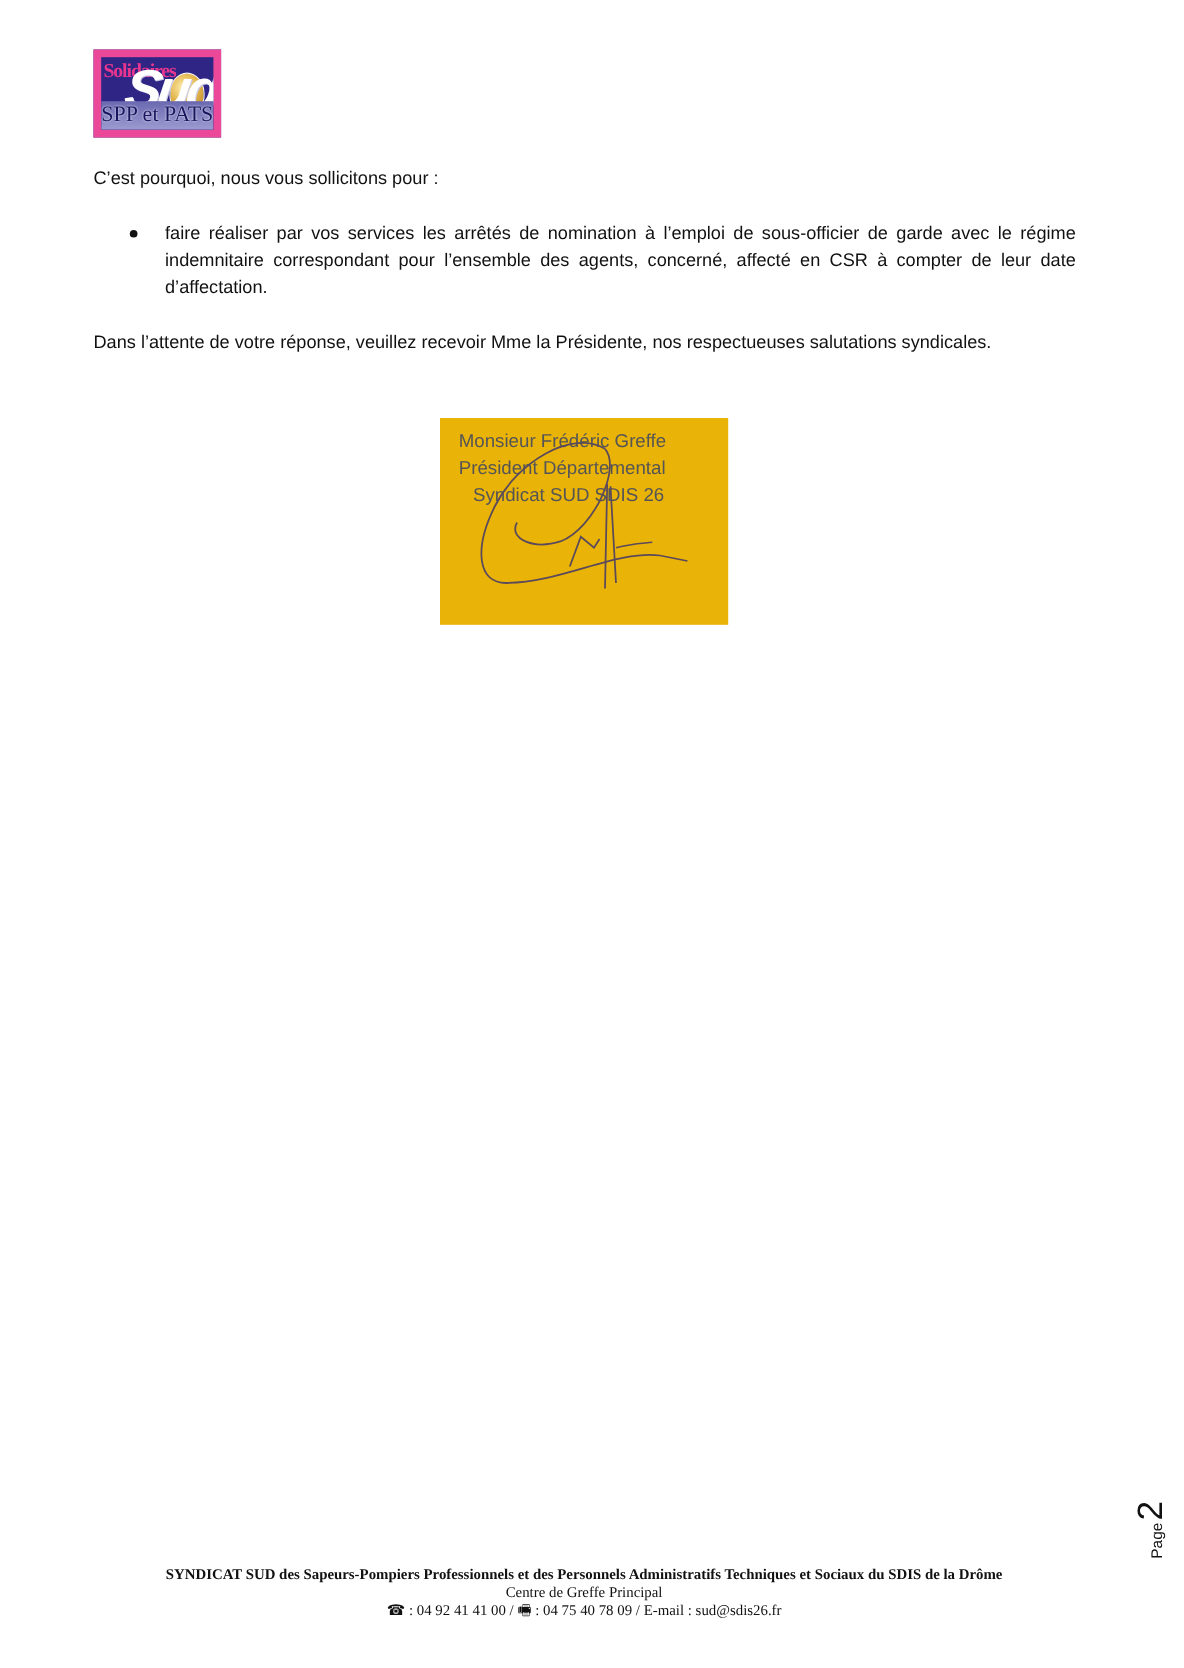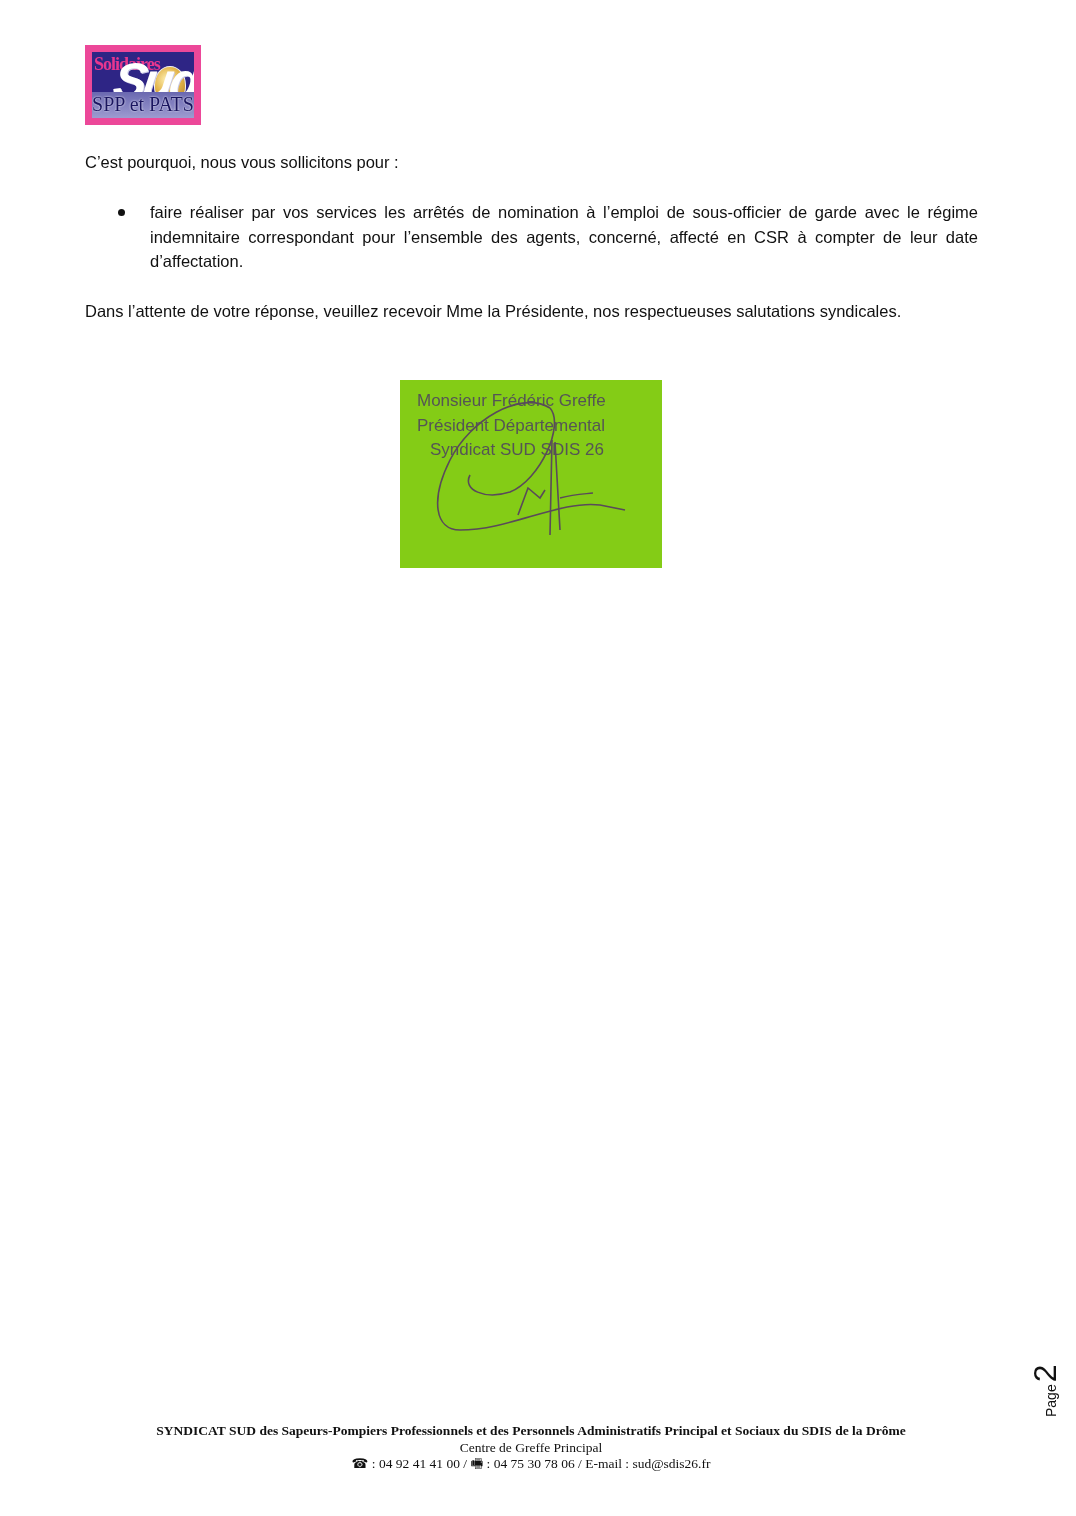--- a/index.html
+++ b/index.html
@@ -52,21 +52,21 @@
       border-radius: 50%; background: #111;
     }
     .bullet-text {
       position: absolute; left: 65px; width: 828px;
       font-size: 16.5px; line-height: 24.5px; text-align: justify;
       text-align-last: left;
     }
     .p2 { top: 299px; text-align-last: left; }
     .signature {
       position: absolute; left: 400px; top: 380px; width: 262px; height: 188px;
-      background: #84cc16;
+      background: #eab308;
     }
     .sig-line {
       position: absolute; left: 17px; font-size: 17px; color: #555; white-space: nowrap;
     }
     .sig-l1 { top: 11px; }
     .sig-l2 { top: 36px; }
     .sig-l3 { top: 60px; margin-left: 13px; }
     .sig-svg { position: absolute; left: 0; top: 0; }
     .page-label {
       position: absolute; left: 1025px; top: 1355px; width: 50px; height: 70px;
@@ -117,18 +117,18 @@
   </svg>
 </div>
 
 <div class="page-label">
   <div class="page-label-inner">
     <span class="page-word">Page</span><span class="page-num">2</span>
   </div>
 </div>
 
 <div class="footer">
-  <div class="org">SYNDICAT SUD des Sapeurs-Pompiers Professionnels et des Personnels Administratifs Principal et Sociaux du SDIS de la Drôme</div>
+  <div class="org">SYNDICAT SUD des Sapeurs-Pompiers Professionnels et des Personnels Administratifs Techniques et Sociaux du SDIS de la Drôme</div>
   <div>Centre de Greffe Principal</div>
   <div>
-    <span>☎</span><span> : 04 92 41 41 00 / </span><span>🖷</span><span> : 04 75 30 78 06 / E-mail : sud@sdis26.fr</span>
+    <span>☎</span><span> : 04 92 41 41 00 / </span><span>🖷</span><span> : 04 75 40 78 09 / E-mail : sud@sdis26.fr</span>
   </div>
 </div>
 
 </body></html>

